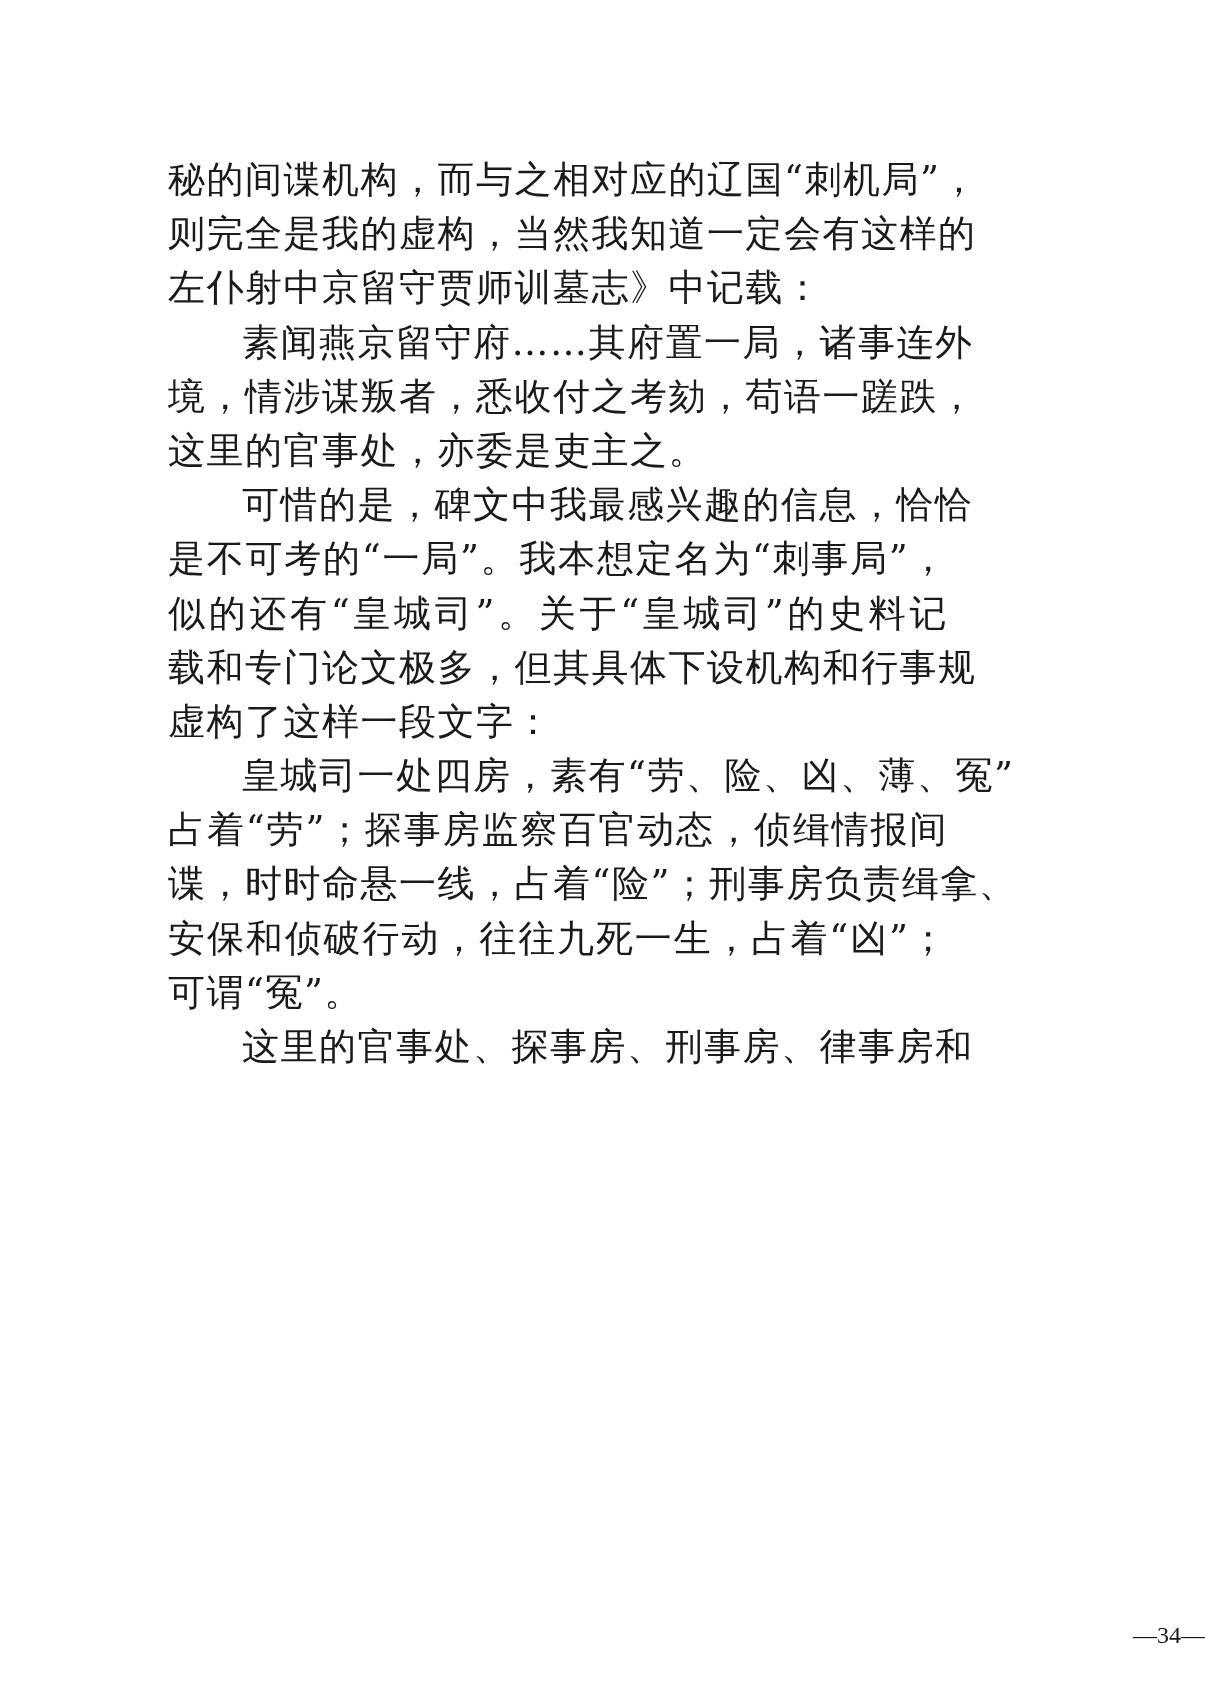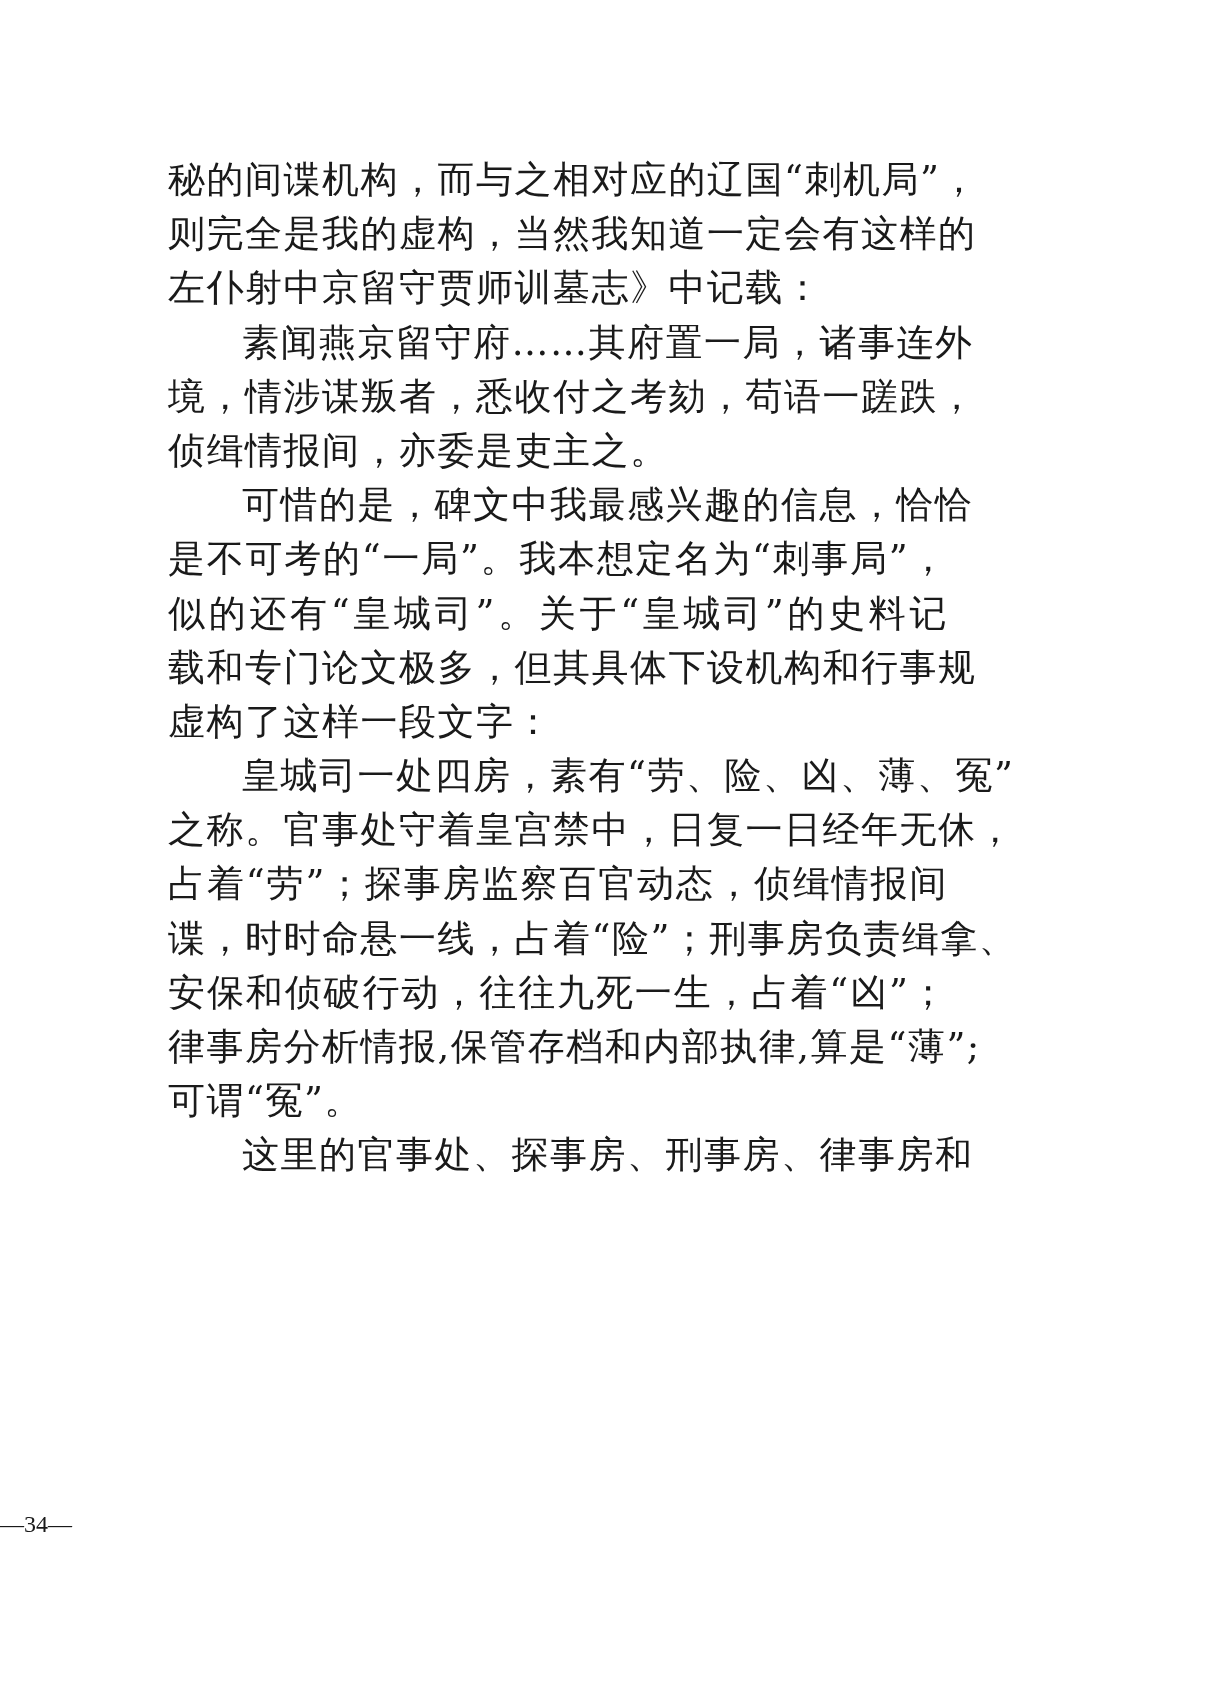--- a/index.html
+++ b/index.html
@@ -10,43 +10,41 @@
     .body-text {
       position: absolute; left: 168px; top: 153px; width: 780px;
       font-family: "DejaVu Serif", "Liberation Serif", serif;
       font-size: 37px; line-height: 54.2px; color: #1a1a1a;
       letter-spacing: 1.5px;
     }
     .line { display: block; white-space: nowrap; height: 54.2px; text-align: justify; text-align-last: justify; }
     .line.last { text-align-last: left; }
     .indent { padding-left: 74px; }
     .page-number {
-      position: absolute; left: 0; width: 1205px; top: 1511px; text-align: left;
+      position: absolute; left: 0; width: 1205px; top: 1622px; text-align: right;
       font-family: "Liberation Serif", "DejaVu Serif", serif; font-size: 24px; color: #1a1a1a;
     }
   </style>
 </head>
 <body>
 
 <div class="page">
   <div class="body-text" id="body-text">
       <span class="line">秘的间谍机构，而与之相对应的辽国“刺机局”，</span>
       <span class="line">则完全是我的虚构，当然我知道一定会有这样的</span>
       <span class="line last">左仆射中京留守贾师训墓志》中记载：</span>
       <span class="line indent">素闻燕京留守府……其府置一局，诸事连外</span>
       <span class="line">境，情涉谋叛者，悉收付之考劾，苟语一蹉跌，</span>
-      <span class="line last">侦缉情报间，亦委是吏主之。</span>
+      <span class="line last">这里的官事处，亦委是吏主之。</span>
       <span class="line indent">可惜的是，碑文中我最感兴趣的信息，恰恰</span>
       <span class="line">是不可考的“一局”。我本想定名为“刺事局”，</span>
       <span class="line">似的还有“皇城司”。关于“皇城司”的史料记</span>
       <span class="line">载和专门论文极多，但其具体下设机构和行事规</span>
       <span class="line last">虚构了这样一段文字：</span>
       <span class="line indent">皇城司一处四房，素有“劳、险、凶、薄、冤”</span>
-      <span class="line">之称。官事处守着皇宫禁中，日复一日经年无休，</span>
       <span class="line">占着“劳”；探事房监察百官动态，侦缉情报间</span>
       <span class="line">谍，时时命悬一线，占着“险”；刑事房负责缉拿、</span>
       <span class="line">安保和侦破行动，往往九死一生，占着“凶”；</span>
-      <span class="line">律事房分析情报,保管存档和内部执律,算是“薄”;</span>
       <span class="line last">可谓“冤”。</span>
       <span class="line indent">这里的官事处、探事房、刑事房、律事房和</span>
     </div>
   <div class="page-number">—34—</div>
 </div>
 
 </body></html>

